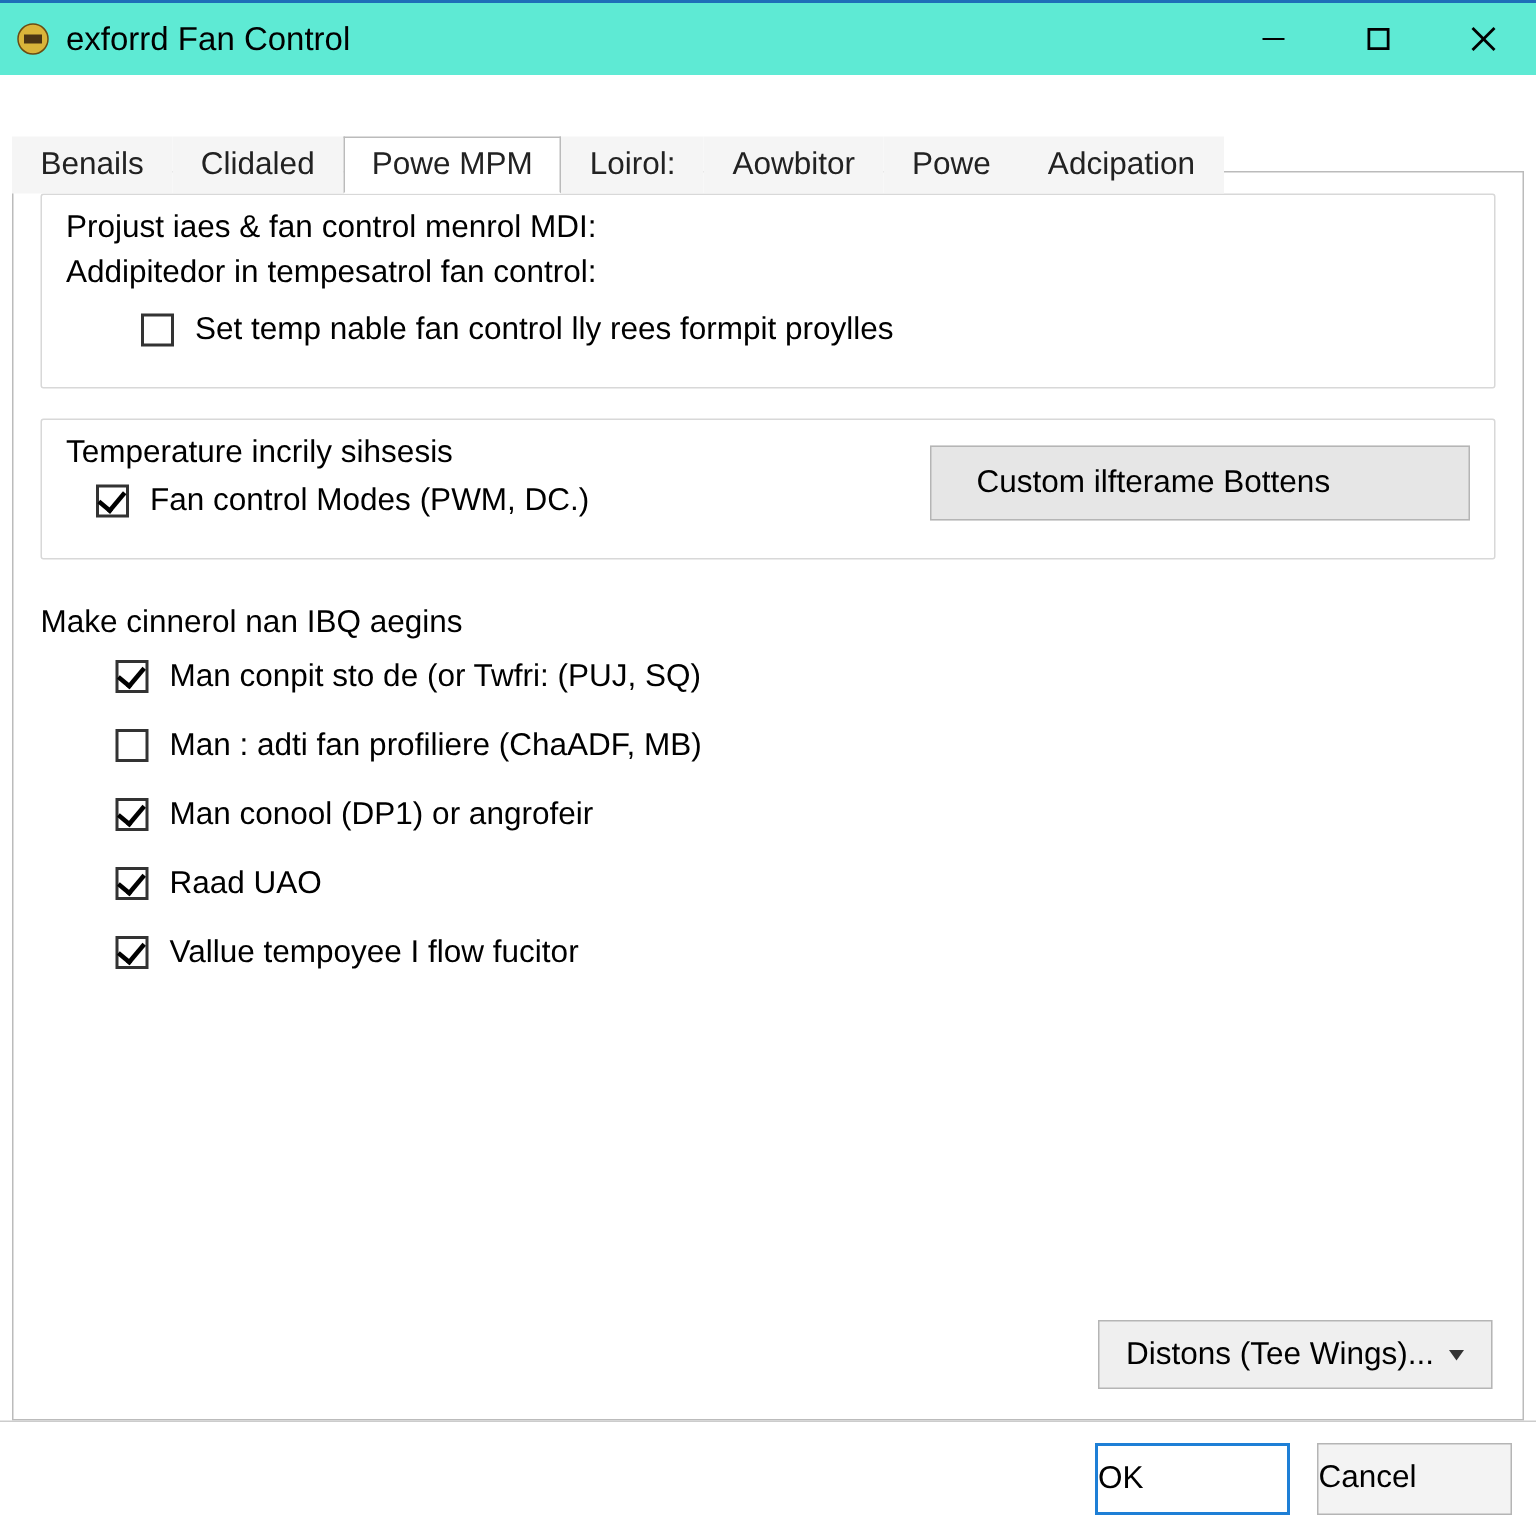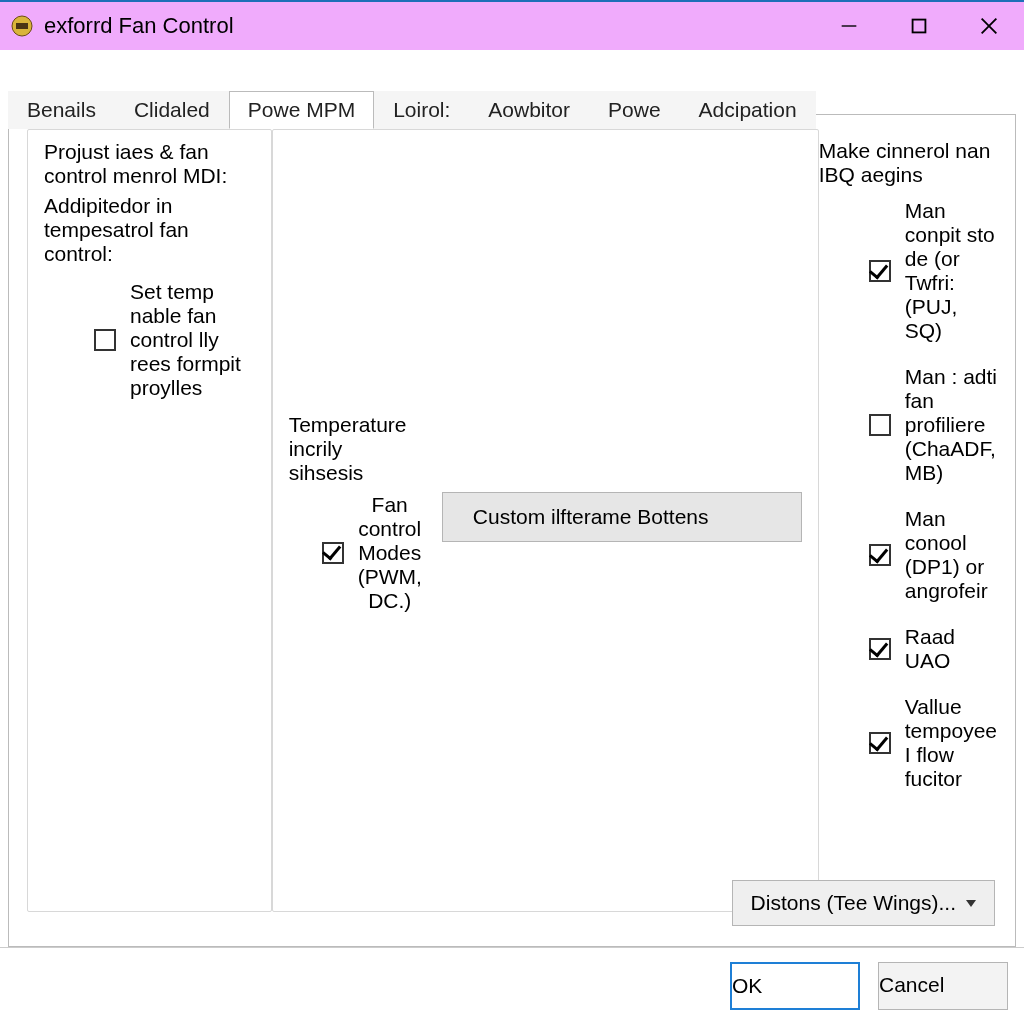--- a/index.html
+++ b/index.html
@@ -17,21 +17,21 @@
       height: 100%;
       display: flex;
       flex-direction: column;
       border-top: 2px solid #1e6fb8;
     }
     .titlebar {
       display: flex;
       align-items: center;
       height: 48px;
       padding: 0 0 0 10px;
-      background: #f0abfc;
+      background: #5eead4;
     }
     .app-icon {
       width: 24px;
       height: 24px;
       margin-right: 10px;
       display: inline-block;
     }
     .title-text {
       font-size: 22px;
       flex: 1;
@@ -77,21 +77,21 @@
       border: 1px solid #bbb;
       border-bottom: 1px solid #fff;
       z-index: 3;
     }
     .panel {
       border: 1px solid #bbb;
       flex: 1;
       padding: 14px 18px 14px 18px;
       background: #fff;
       display: flex;
-      flex-direction: row;
+      flex-direction: column;
       position: relative;
     }
     .group {
       border: 1px solid #d8d8d8;
       border-radius: 2px;
       padding: 10px 16px 18px 16px;
       margin-bottom: 20px;
       position: relative;
     }
     .group-legend {
@@ -253,21 +253,21 @@
         <div class="group-sublabel">Addipitedor in tempesatrol fan control:</div>
         <div class="check-row">
           <span class="checkbox" id="g1c1"></span>
           <span>Set temp nable fan control lly rees formpit proylles</span>
         </div>
       </div>
 
       <div class="group group-tempinc">
         <div class="left">
           <div class="group-legend">Temperature incrily sihsesis</div>
-          <div class="check-row tight" style="margin-left:13px; margin-top:8px;text-align:center;">
+          <div class="check-row tight" style="margin-left:0; margin-top:8px;text-align:center;">
             <span class="checkbox checked" id="g2c1"></span>
             <span>Fan control Modes (PWM, DC.)</span>
           </div>
         </div>
         <button class="btn-flat">Custom ilfterame Bottens</button>
       </div>
 
       <div>
         <div class="section-title">Make cinnerol nan IBQ aegins</div>
         <div class="checks-list" id="checks-list">

